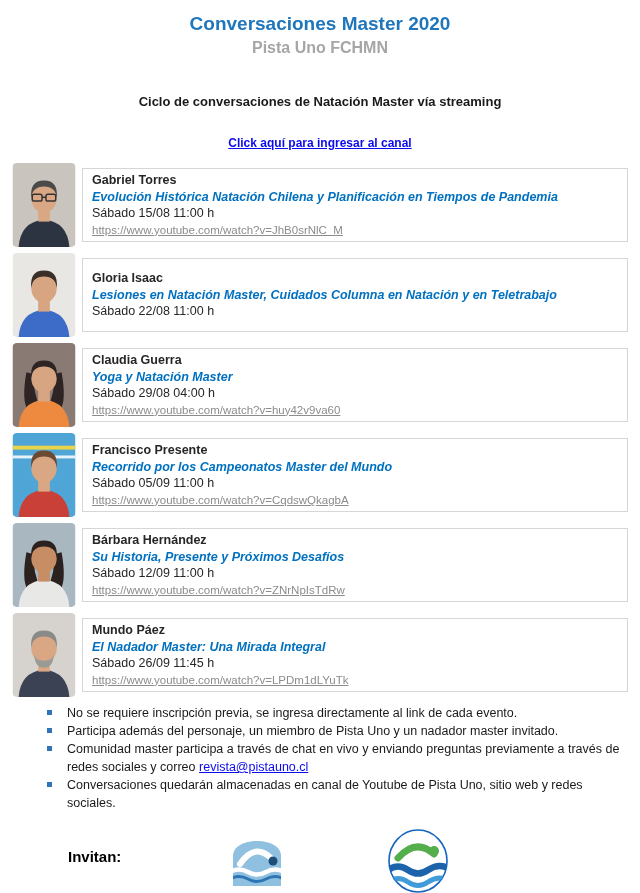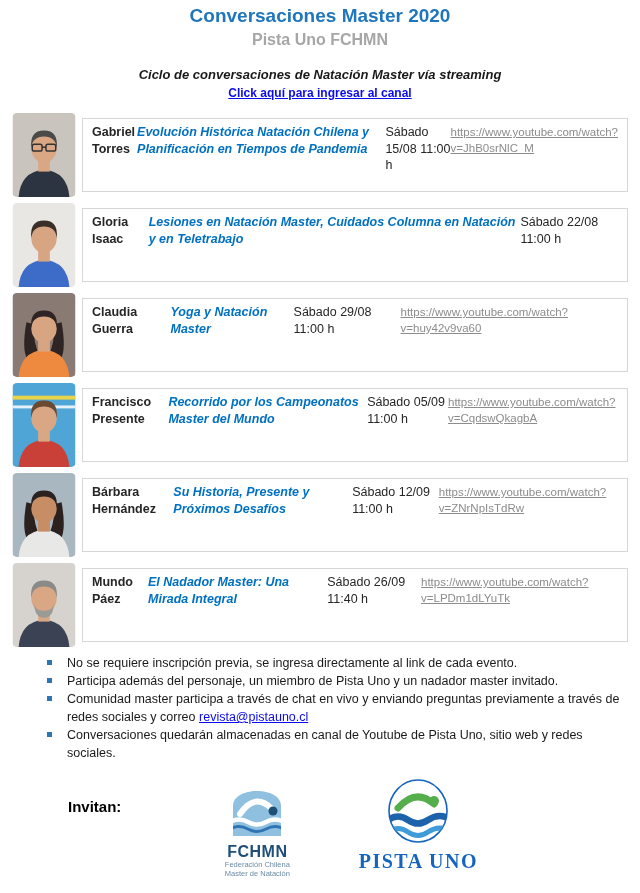--- a/index.html
+++ b/index.html
@@ -1,33 +1,33 @@
 <!DOCTYPE html>
 <html style="--title_blue: #1f76bc; --subtitle_gray: #a6a6a6; --talk_blue: #0070c0; --link_blue: #0b0bee; --url_gray: #8c8c8c; --bullet_blue: #2e75b6; --card_border: #d6d6d6; --fchmn_light: #8fc0df; --fchmn_dark: #1f4e79; --fchmn_wave: #2e75b6; --pistauno_green: #55ae4c; --pistauno_blue_dark: #1c63ac; --pistauno_blue_light: #3f9cd8; --pistauno_text: #1565be;"><head>
 <meta charset="utf-8">
 <style>
   html,body{margin:0;padding:0;background:#ffffff;}
   .page{
     width:640px;height:893px;background:#ffffff;position:relative;overflow:hidden;
     font-family:"Liberation Sans",sans-serif;color:#262626;
   }
   
-  .header{text-align:center;padding-top:4px;}
+  .header{text-align:center;padding-top:12px;}
   .title{font-size:19px;font-weight:bold;color:var(--title_blue);line-height:24px;}
   .subtitle{font-size:16px;font-weight:bold;color:var(--subtitle_gray);line-height:20px;margin-top:2px;}
-  .tagline{font-size:13px;font-weight:bold;font-style:italic;color:#1a1a1a;margin-top:17px;line-height:16px;}
+  .tagline{font-size:13px;font-weight:bold;color:#1a1a1a;margin-top:36px;line-height:16px;}
   .channel-link{display:inline-block;font-size:12px;font-weight:bold;color:var(--link_blue);
-    text-decoration:underline;margin-top:3px;cursor:pointer;}
+    text-decoration:underline;margin-top:26px;cursor:pointer;}
   
   .cards{margin-top:12px;}
   .card{display:flex;align-items:center;margin:0 12px 6px 12px;height:84px;}
   .avatar{width:64px;height:84px;flex:0 0 64px;border-radius:5px;overflow:hidden;}
   .avatar svg{display:block;}
   .card-box{flex:1;margin-left:6px;border:1px solid var(--card_border);padding:5px 9px;
-    height:62px;display:flex;flex-direction:row;justify-content:center;background:#fff;}
+    height:62px;display:flex;flex-direction:column;justify-content:center;background:#fff;}
   .s-name{font-size:12.5px;font-weight:bold;color:#262626;line-height:16.5px;}
   .s-talk{font-size:12.5px;font-weight:bold;font-style:italic;color:var(--talk_blue);line-height:16.5px;}
   .s-date{font-size:12.5px;color:#262626;line-height:16.5px;}
   .s-url{font-size:11.5px;color:var(--url_gray);text-decoration:underline;line-height:16px;cursor:pointer;}
   
   .notes{margin:7px 20px 0 45px;}
   .note{position:relative;padding-left:22px;font-size:12.5px;color:#1a1a1a;line-height:18px;max-width:560px;}
   .note::before{content:"";position:absolute;left:2px;top:6px;width:5px;height:5px;background:var(--bullet_blue);}
   .email-link{color:var(--link_blue);text-decoration:underline;cursor:pointer;}
   
@@ -103,21 +103,21 @@
             <path d="M50 30 Q55 58 49 68 L35 68 Q44 50 42 32 Z" fill="#2e2424"></path>
             <path d="M6 86 Q8 60 32 58 Q56 60 58 86 Z" fill="#ed8a3f"></path>
             <rect x="26" y="44" width="12" height="16" fill="#d8a582"></rect>
             <ellipse cx="32" cy="36" rx="13" ry="15" fill="#d8a582"></ellipse>
             <path d="M19 36 Q17 18 32 18 Q47 18 45 36 Q44 24 32 24 Q20 24 19 36 Z" fill="#2e2424"></path>
           </svg>
         </div>
       <div class="card-box">
         <div class="s-name">Claudia Guerra</div>
         <div class="s-talk">Yoga y Natación Master</div>
-        <div class="s-date">Sábado 29/08 11:00 h</div>
+        <div class="s-date">Sábado 29/08 04:00 h</div>
         <a class="s-url">https://www.youtube.com/watch?v=huy42v9va60</a>
       </div>
     </div>
 
     <div class="card">
       <div class="avatar">
           <svg viewBox="0 0 64 86" width="64" height="84" xmlns="http://www.w3.org/2000/svg">
             <rect x="0" y="0" width="64" height="86" fill="#4fa5d5"></rect>
             <rect x="0" y="13" width="64" height="4" fill="#e8d44a"></rect>
             <rect x="0" y="23" width="64" height="3" fill="#ffffff" opacity="0.85"></rect>
@@ -162,21 +162,21 @@
             <path d="M6 86 Q8 60 32 58 Q56 60 58 86 Z" fill="#3a4254"></path>
             <rect x="26" y="44" width="12" height="16" fill="#d9a783"></rect>
             <ellipse cx="32" cy="36" rx="13" ry="15" fill="#d9a783"></ellipse>
             <path d="M19 36 Q17 18 32 18 Q47 18 45 36 Q44 24 32 24 Q20 24 19 36 Z" fill="#8a8a88"></path>
             <path d="M22 41 Q22 56 32 56 Q42 56 42 41 Q42 49 32 49 Q22 49 22 41 Z" fill="#9a9a96"></path>
           </svg>
         </div>
       <div class="card-box">
         <div class="s-name">Mundo Páez</div>
         <div class="s-talk">El Nadador Master: Una Mirada Integral</div>
-        <div class="s-date">Sábado 26/09 11:40 h</div>
+        <div class="s-date">Sábado 26/09 11:45 h</div>
         <a class="s-url">https://www.youtube.com/watch?v=LPDm1dLYuTk</a>
       </div>
     </div>
 
   </div>
 
   <div class="notes">
     <div class="note">
       <span>No se requiere inscripción previa, se ingresa directamente al link de cada evento.</span>
     </div>

